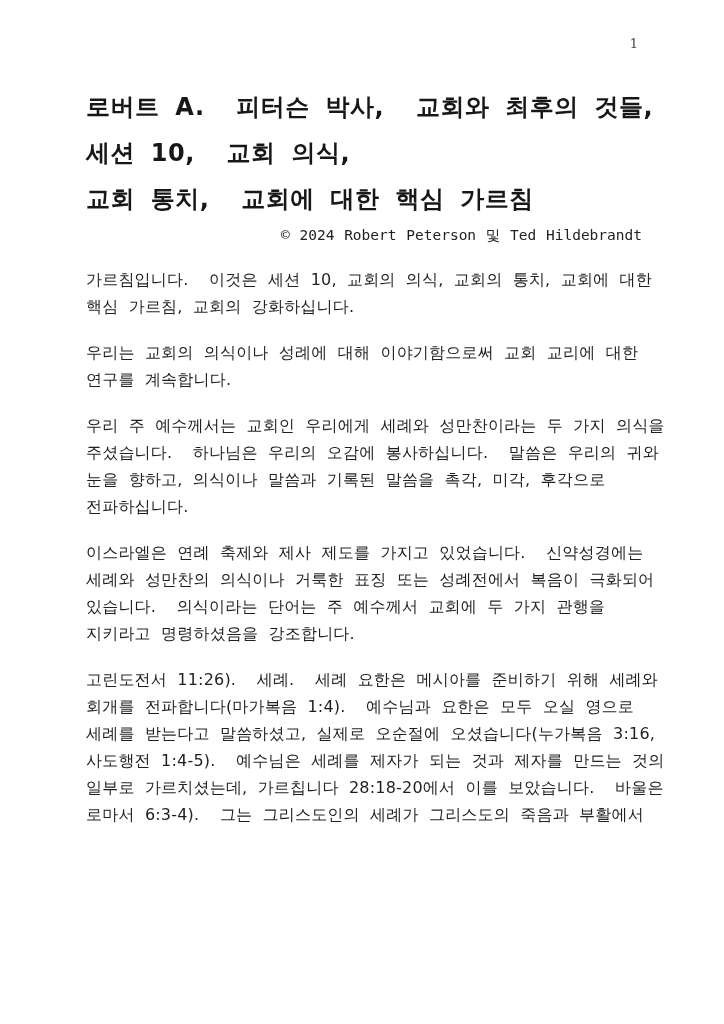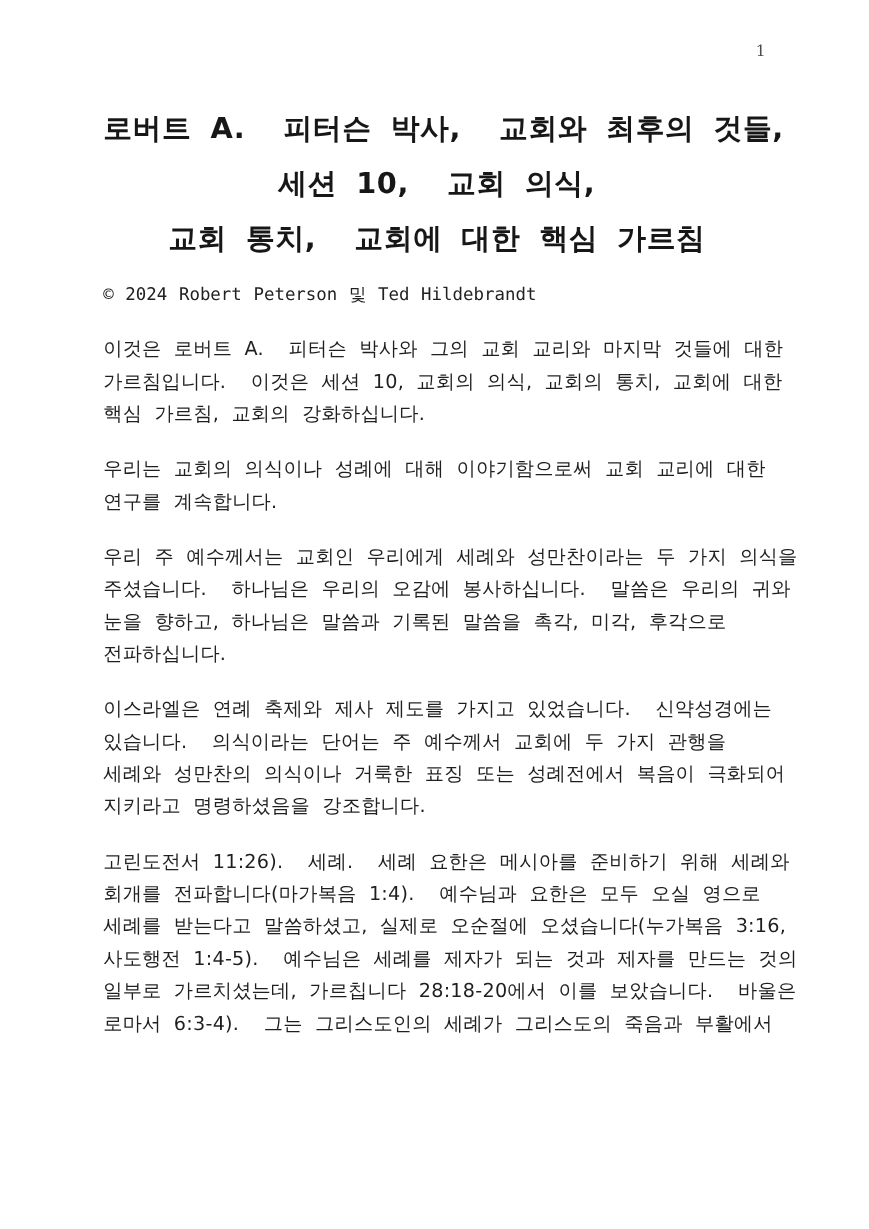--- a/index.html
+++ b/index.html
@@ -21,36 +21,35 @@
     top: 36px;
     right: 86px;
     font-size: 13px;
     color: #4a4a4a;
     font-family: "DejaVu Serif", serif;
   }
   .content {
     padding: 84px 82px 0 86px;
   }
   .title-block {
-    text-align: center;
   }
   .title-line {
     font-size: 24px;
     font-weight: 700;
     line-height: 46px;
     letter-spacing: 0.5px;
     word-spacing: 7px;
     white-space: pre;
     color: #171717;
   }
   .copyright-line {
-    text-align: left;
+    text-align: right;
     font-size: 14.5px;
     line-height: 24px;
-    margin-top: 12px;
+    margin-top: 1px;
     font-family: "DejaVu Sans Mono", monospace;
     word-spacing: 1px;
     color: #222222;
   }
   .body-block {
     margin-top: 19px;
   }
   .para {
     margin: 0 0 19px 0;
   }
@@ -76,41 +75,40 @@
       <div class="title-line">로버트 A.  피터슨 박사,  교회와 최후의 것들,</div>
       <div class="title-line">세션 10,  교회 의식,</div>
       <div class="title-line">교회 통치,  교회에 대한 핵심 가르침</div>
     </div>
 
     <div class="copyright-line">© 2024 Robert Peterson 및 Ted Hildebrandt</div>
 
     <div class="body-block">
 
       <div class="para">
-        <div class="text-line">이것은 로버트 A.  피터슨 박사와 그의 교회 교리와 마지막 것들에 대한</div>
         <div class="text-line">가르침입니다.  이것은 세션 10, 교회의 의식, 교회의 통치, 교회에 대한</div>
         <div class="text-line">핵심 가르침, 교회의 강화하십니다.</div>
       </div>
 
       <div class="para">
         <div class="text-line">우리는 교회의 의식이나 성례에 대해 이야기함으로써 교회 교리에 대한</div>
         <div class="text-line">연구를 계속합니다.</div>
       </div>
 
       <div class="para">
         <div class="text-line">우리 주 예수께서는 교회인 우리에게 세례와 성만찬이라는 두 가지 의식을</div>
         <div class="text-line">주셨습니다.  하나님은 우리의 오감에 봉사하십니다.  말씀은 우리의 귀와</div>
-        <div class="text-line">눈을 향하고, 하나님은 말씀과 기록된 말씀을 촉각, 미각, 후각으로</div>
+        <div class="text-line">눈을 향하고, 의식이나 말씀과 기록된 말씀을 촉각, 미각, 후각으로</div>
         <div class="text-line">전파하십니다.</div>
       </div>
 
       <div class="para">
         <div class="text-line">이스라엘은 연례 축제와 제사 제도를 가지고 있었습니다.  신약성경에는</div>
+        <div class="text-line">세례와 성만찬의 의식이나 거룩한 표징 또는 성례전에서 복음이 극화되어</div>
         <div class="text-line">있습니다.  의식이라는 단어는 주 예수께서 교회에 두 가지 관행을</div>
-        <div class="text-line">세례와 성만찬의 의식이나 거룩한 표징 또는 성례전에서 복음이 극화되어</div>
         <div class="text-line">지키라고 명령하셨음을 강조합니다.</div>
       </div>
 
       <div class="para">
         <div class="text-line">고린도전서 11:26).  세례.  세례 요한은 메시아를 준비하기 위해 세례와</div>
         <div class="text-line">회개를 전파합니다(마가복음 1:4).  예수님과 요한은 모두 오실 영으로</div>
         <div class="text-line">세례를 받는다고 말씀하셨고, 실제로 오순절에 오셨습니다(누가복음 3:16,</div>
         <div class="text-line">사도행전 1:4-5).  예수님은 세례를 제자가 되는 것과 제자를 만드는 것의</div>
         <div class="text-line">일부로 가르치셨는데, 가르칩니다 28:18-20에서 이를 보았습니다.  바울은</div>
         <div class="text-line">로마서 6:3-4).  그는 그리스도인의 세례가 그리스도의 죽음과 부활에서</div>

